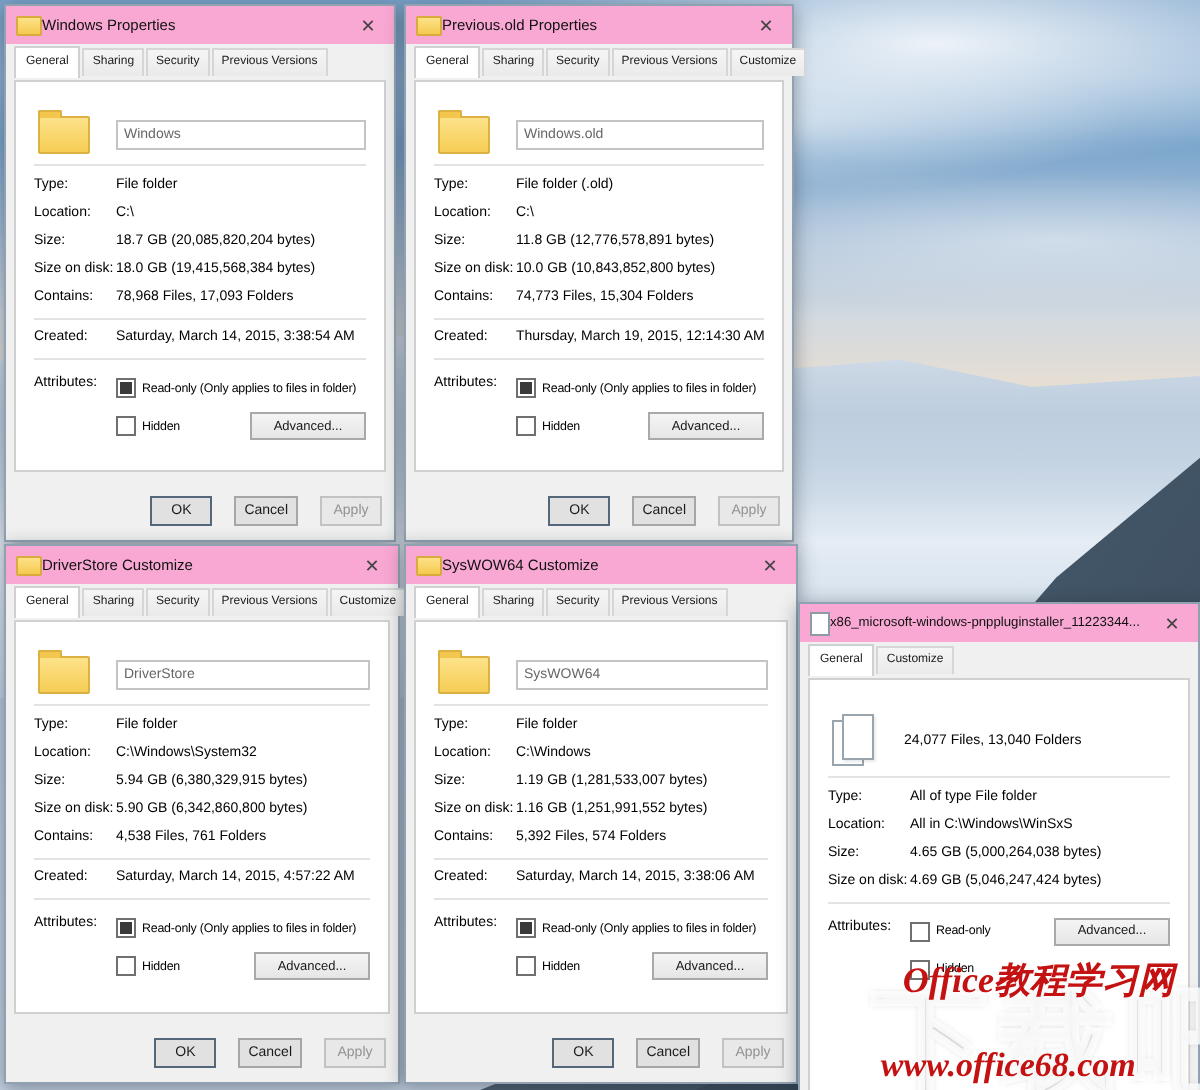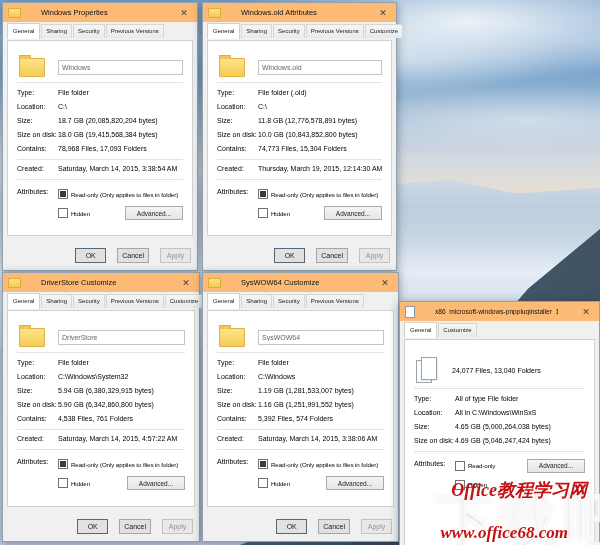--- a/index.html
+++ b/index.html
@@ -35,22 +35,22 @@
 
   
   .dialog{position:absolute;background:#f0f0f0;border:1px solid #90a2b2;
     box-shadow:0 2px 9px rgba(30,40,50,.45);z-index:10;color:#000;}
   .dlg-windows{left:2px;top:2px;width:194px;height:267px;}
   .dlg-windows-old{left:202px;top:2px;width:193px;height:267px;}
   .dlg-driverstore{left:2px;top:272px;width:196px;height:268px;}
   .dlg-syswow64{left:202px;top:272px;width:195px;height:268px;}
   .dlg-winsxs{left:399px;top:301px;width:199px;height:260px;}
 
-  .titlebar{position:absolute;top:0;left:0;right:0;height:19px;background:#fdba74;
-    display:flex;align-items:center;padding:0 5px;gap:20px;}
+  .titlebar{position:absolute;top:0;left:0;right:0;height:19px;background:#f9a8d4;
+    display:flex;align-items:center;padding:0 5px;gap:0;}
   .title-text{font-size:7.5px;color:#111;white-space:nowrap;overflow:hidden;flex:1;}
   .kind-files .title-text{font-size:6.6px;}
   .close-btn{width:16px;height:16px;line-height:16px;text-align:center;font-size:9px;color:#444;
     border:none;background:transparent;padding:0;cursor:default;}
 
   .tabstrip{position:absolute;top:21px;left:4px;right:4px;display:flex;align-items:flex-end;z-index:2;}
   .tab{font-size:6px;line-height:7px;padding:3px 4px;white-space:nowrap;color:#1a1a1a;
     background:linear-gradient(#f5f5f5,#eaeaea);border:1px solid #d6d6d6;border-bottom:none;margin-right:1px;}
   .tab.selected{background:#fff;border-color:#d0d0d0;padding:4px 5px;margin-top:-2px;margin-bottom:-1px;
     position:relative;z-index:3;}
@@ -180,21 +180,21 @@
     <div class="button-row">
       <button class="win-btn push-btn default ok-btn">OK</button>
       <button class="win-btn push-btn cancel-btn">Cancel</button>
       <button class="win-btn push-btn disabled apply-btn">Apply</button>
     </div>
   </div>
 
   <div class="dialog dlg-windows-old">
     <div class="titlebar">
       <span class="title-icon folder-mini" style="width: 11px; height: 8px; background: linear-gradient(rgb(253, 226, 137), rgb(244, 201, 79)); border: 1px solid rgb(217, 170, 60); border-radius: 1px; flex: 0 0 auto;"></span>
-      <span class="title-text">Windows.old Attributes</span>
+      <span class="title-text">Previous.old Properties</span>
       <button class="close-btn">✕</button>
     </div>
     <div class="tabstrip">
         <div class="tab selected">General</div>
         <div class="tab">Sharing</div>
         <div class="tab">Security</div>
         <div class="tab">Previous Versions</div>
         <div class="tab">Customize</div>
       </div>
     <div class="tabpage">

